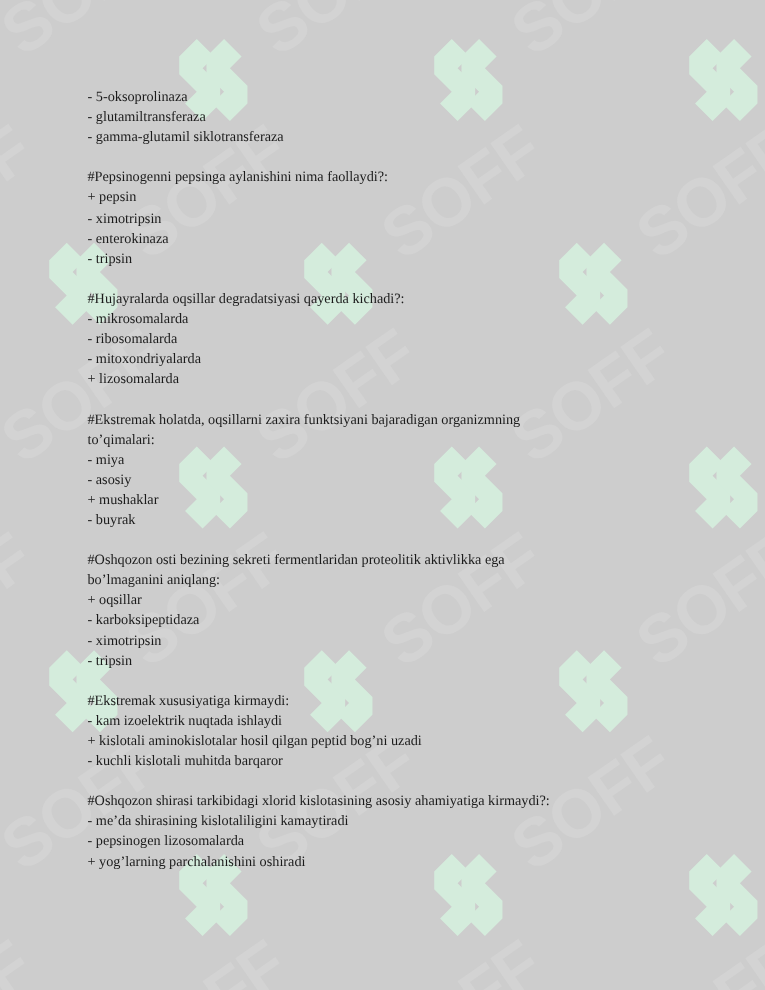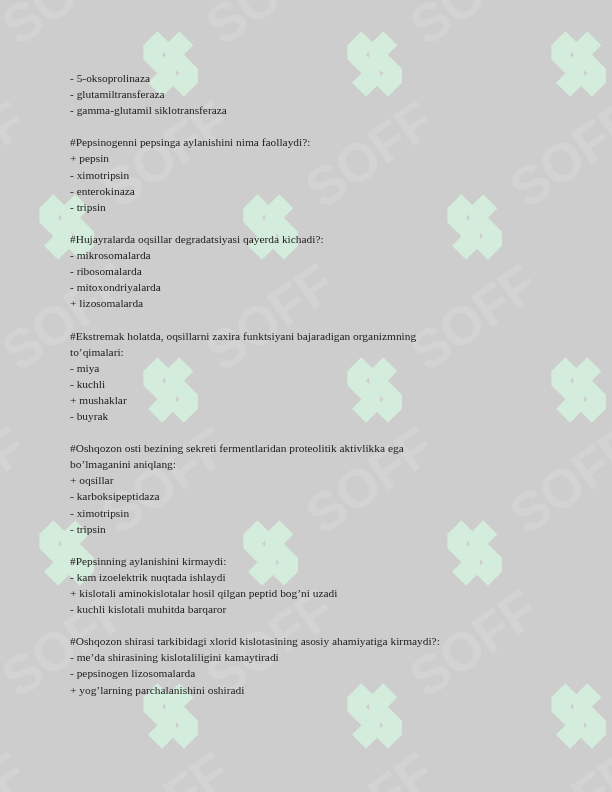--- a/index.html
+++ b/index.html
@@ -311,34 +311,34 @@
       <p class="line question">#Hujayralarda oqsillar degradatsiyasi qayerda kichadi?:</p>
       <p class="line answer">- mikrosomalarda</p>
       <p class="line answer">- ribosomalarda</p>
       <p class="line answer">- mitoxondriyalarda</p>
       <p class="line answer">+ lizosomalarda</p>
     </div>
     <div class="block">
       <p class="line question">#Ekstremak holatda, oqsillarni zaxira funktsiyani bajaradigan organizmning</p>
       <p class="line answer">to’qimalari:</p>
       <p class="line answer">- miya</p>
-      <p class="line answer">- kuchli</p>
+      <p class="line answer">- asosiy</p>
       <p class="line answer">+ mushaklar</p>
       <p class="line answer">- buyrak</p>
     </div>
     <div class="block">
       <p class="line question">#Oshqozon osti bezining sekreti fermentlaridan proteolitik aktivlikka ega</p>
       <p class="line answer">bo’lmaganini aniqlang:</p>
       <p class="line answer">+ oqsillar</p>
       <p class="line answer">- karboksipeptidaza</p>
       <p class="line answer">- ximotripsin</p>
       <p class="line answer">- tripsin</p>
     </div>
     <div class="block">
-      <p class="line question">#Pepsinning aylanishini kirmaydi:</p>
+      <p class="line question">#Ekstremak xususiyatiga kirmaydi:</p>
       <p class="line answer">- kam izoelektrik nuqtada ishlaydi</p>
       <p class="line answer">+ kislotali aminokislotalar hosil qilgan peptid bog’ni uzadi</p>
       <p class="line answer">- kuchli kislotali muhitda barqaror</p>
     </div>
     <div class="block">
       <p class="line question">#Oshqozon shirasi tarkibidagi xlorid kislotasining asosiy ahamiyatiga kirmaydi?:</p>
       <p class="line answer">- me’da shirasining kislotaliligini kamaytiradi</p>
       <p class="line answer">- pepsinogen lizosomalarda</p>
       <p class="line answer">+ yog’larning parchalanishini oshiradi</p>
     </div>

